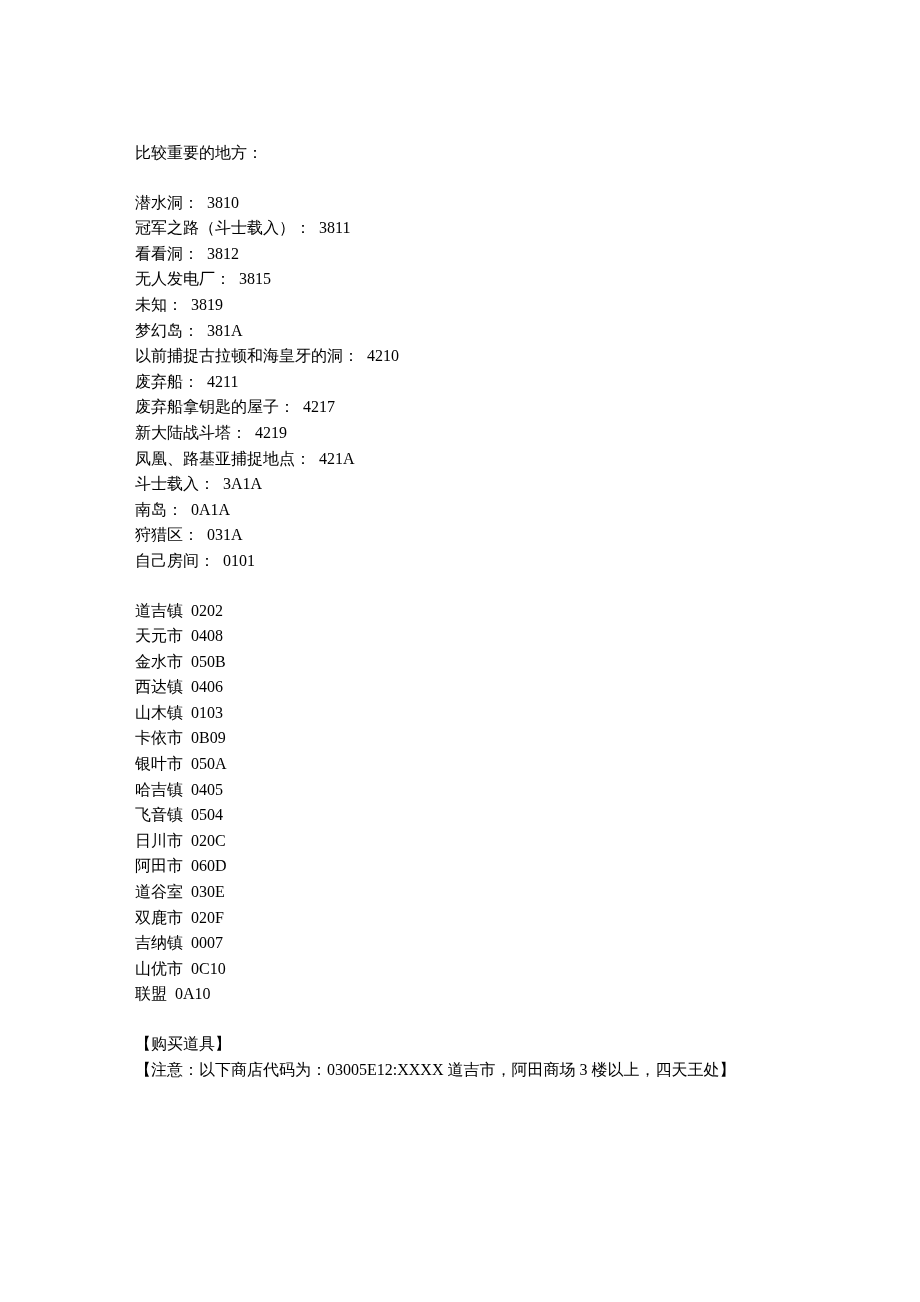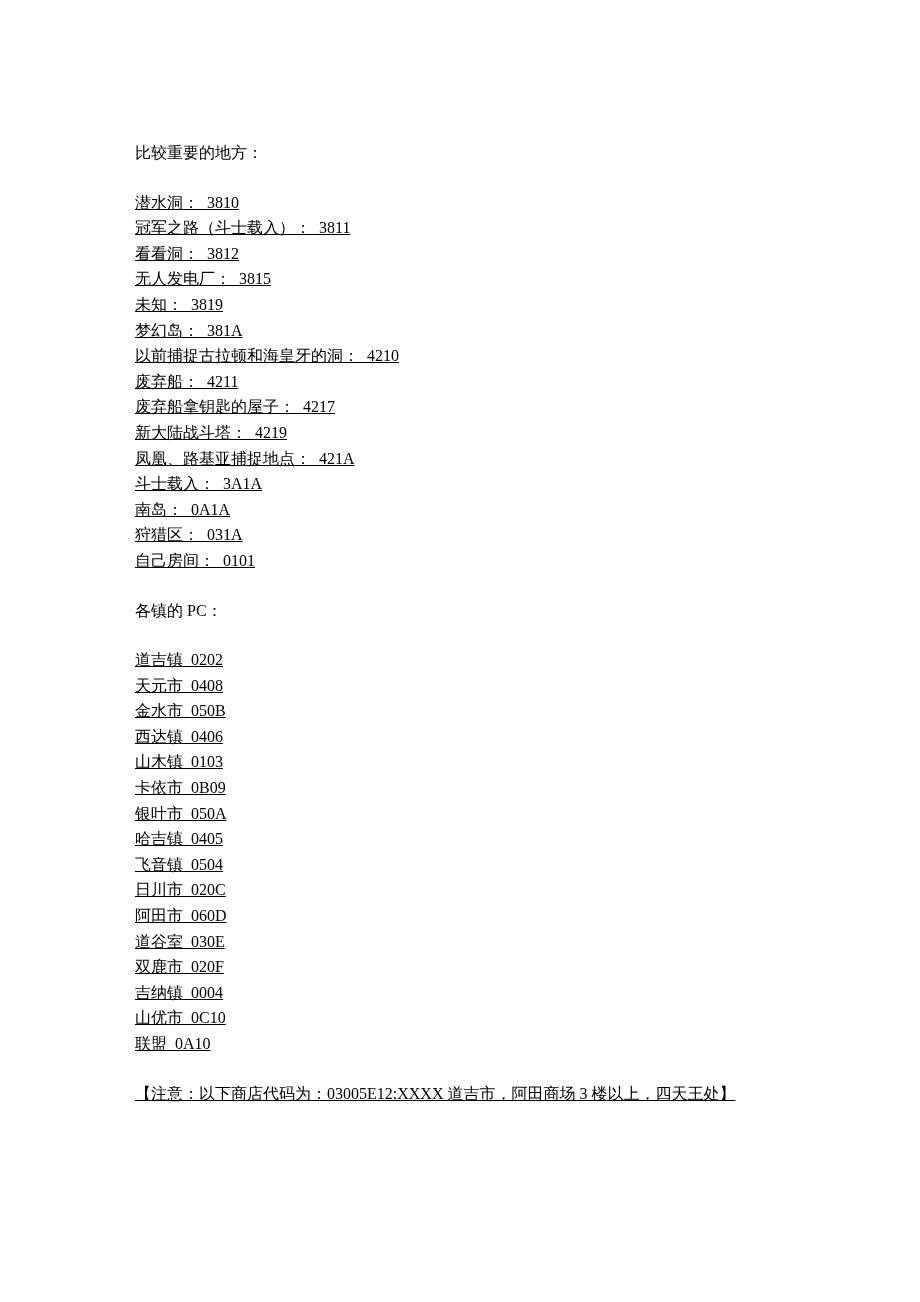--- a/index.html
+++ b/index.html
@@ -18,21 +18,20 @@
     box-sizing: border-box;
   }
   .section-title {
     margin-bottom: 24px;
   }
   .list-block {
     margin-bottom: 24px;
   }
   .line {
     white-space: pre;
-    text-decoration: underline;
   }
   .note-line {
   }
 </style>
 </head>
 <body>
 
 <div class="page">
 
   <div class="section-title">比较重要的地方：</div>
@@ -48,37 +47,37 @@
     <div class="line">废弃船：  4211</div>
     <div class="line">废弃船拿钥匙的屋子：  4217</div>
     <div class="line">新大陆战斗塔：  4219</div>
     <div class="line">凤凰、路基亚捕捉地点：  421A</div>
     <div class="line">斗士载入：  3A1A</div>
     <div class="line">南岛：  0A1A</div>
     <div class="line">狩猎区：  031A</div>
     <div class="line">自己房间：  0101</div>
   </div>
 
-  <div class="section-title">各镇的 PC：</div>
 
   <div class="list-block">
     <div class="line">道吉镇  0202</div>
     <div class="line">天元市  0408</div>
     <div class="line">金水市  050B</div>
     <div class="line">西达镇  0406</div>
     <div class="line">山木镇  0103</div>
     <div class="line">卡依市  0B09</div>
     <div class="line">银叶市  050A</div>
     <div class="line">哈吉镇  0405</div>
     <div class="line">飞音镇  0504</div>
     <div class="line">日川市  020C</div>
     <div class="line">阿田市  060D</div>
     <div class="line">道谷室  030E</div>
     <div class="line">双鹿市  020F</div>
-    <div class="line">吉纳镇  0004</div>
+    <div class="line">吉纳镇  0007</div>
     <div class="line">山优市  0C10</div>
     <div class="line">联盟  0A10</div>
   </div>
 
+  <div class="line">【购买道具】</div>
 
   <div class="line note-line">【注意：以下商店代码为：03005E12:XXXX 道吉市，阿田商场 3 楼以上，四天王处】</div>
 
 </div>
 
 </body></html>

